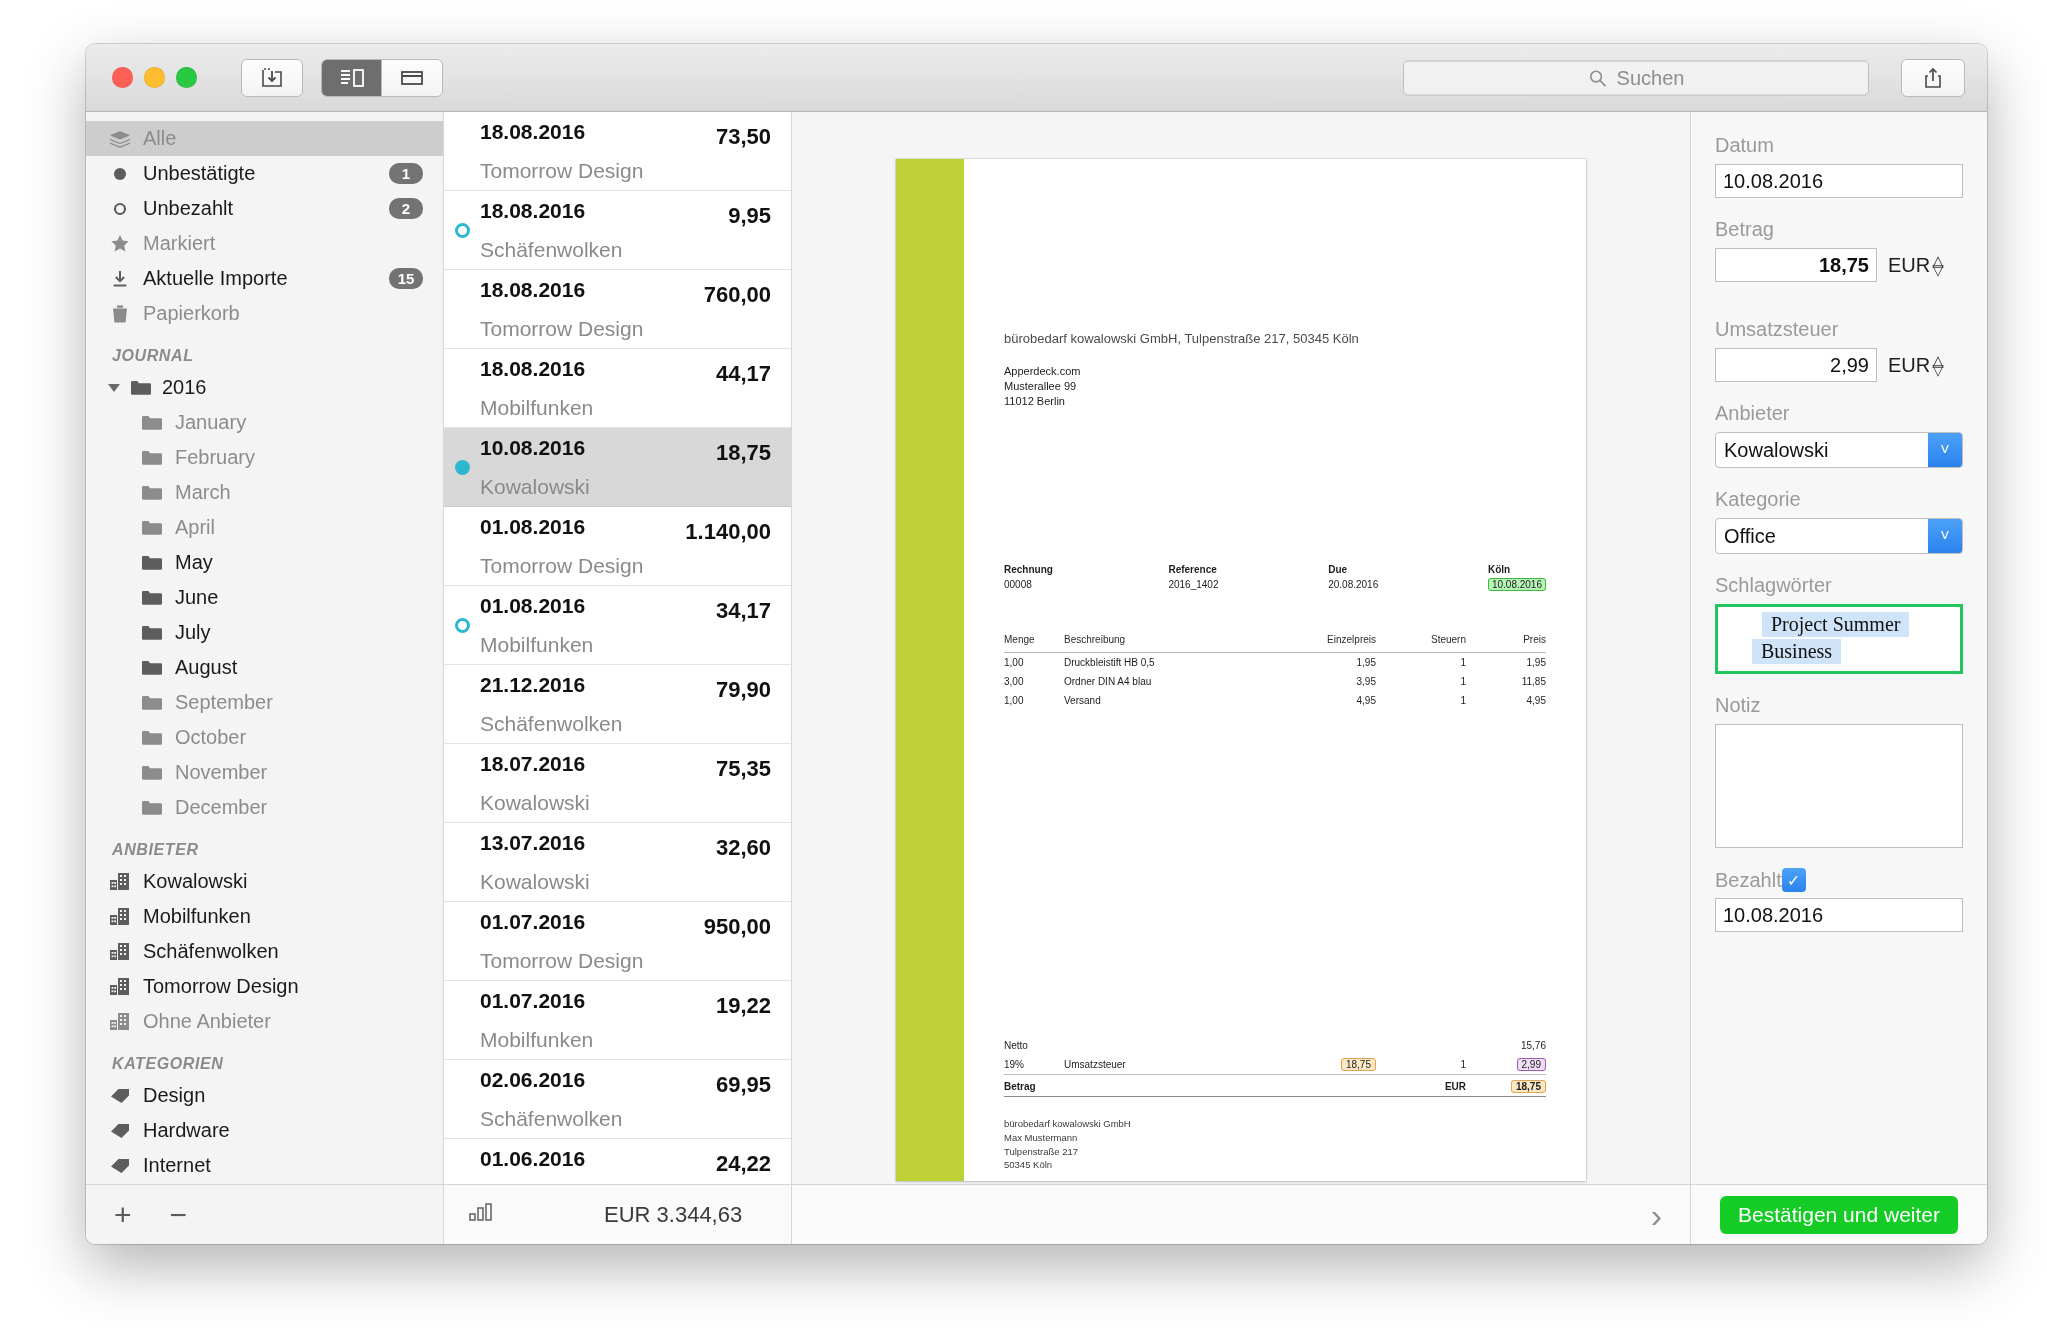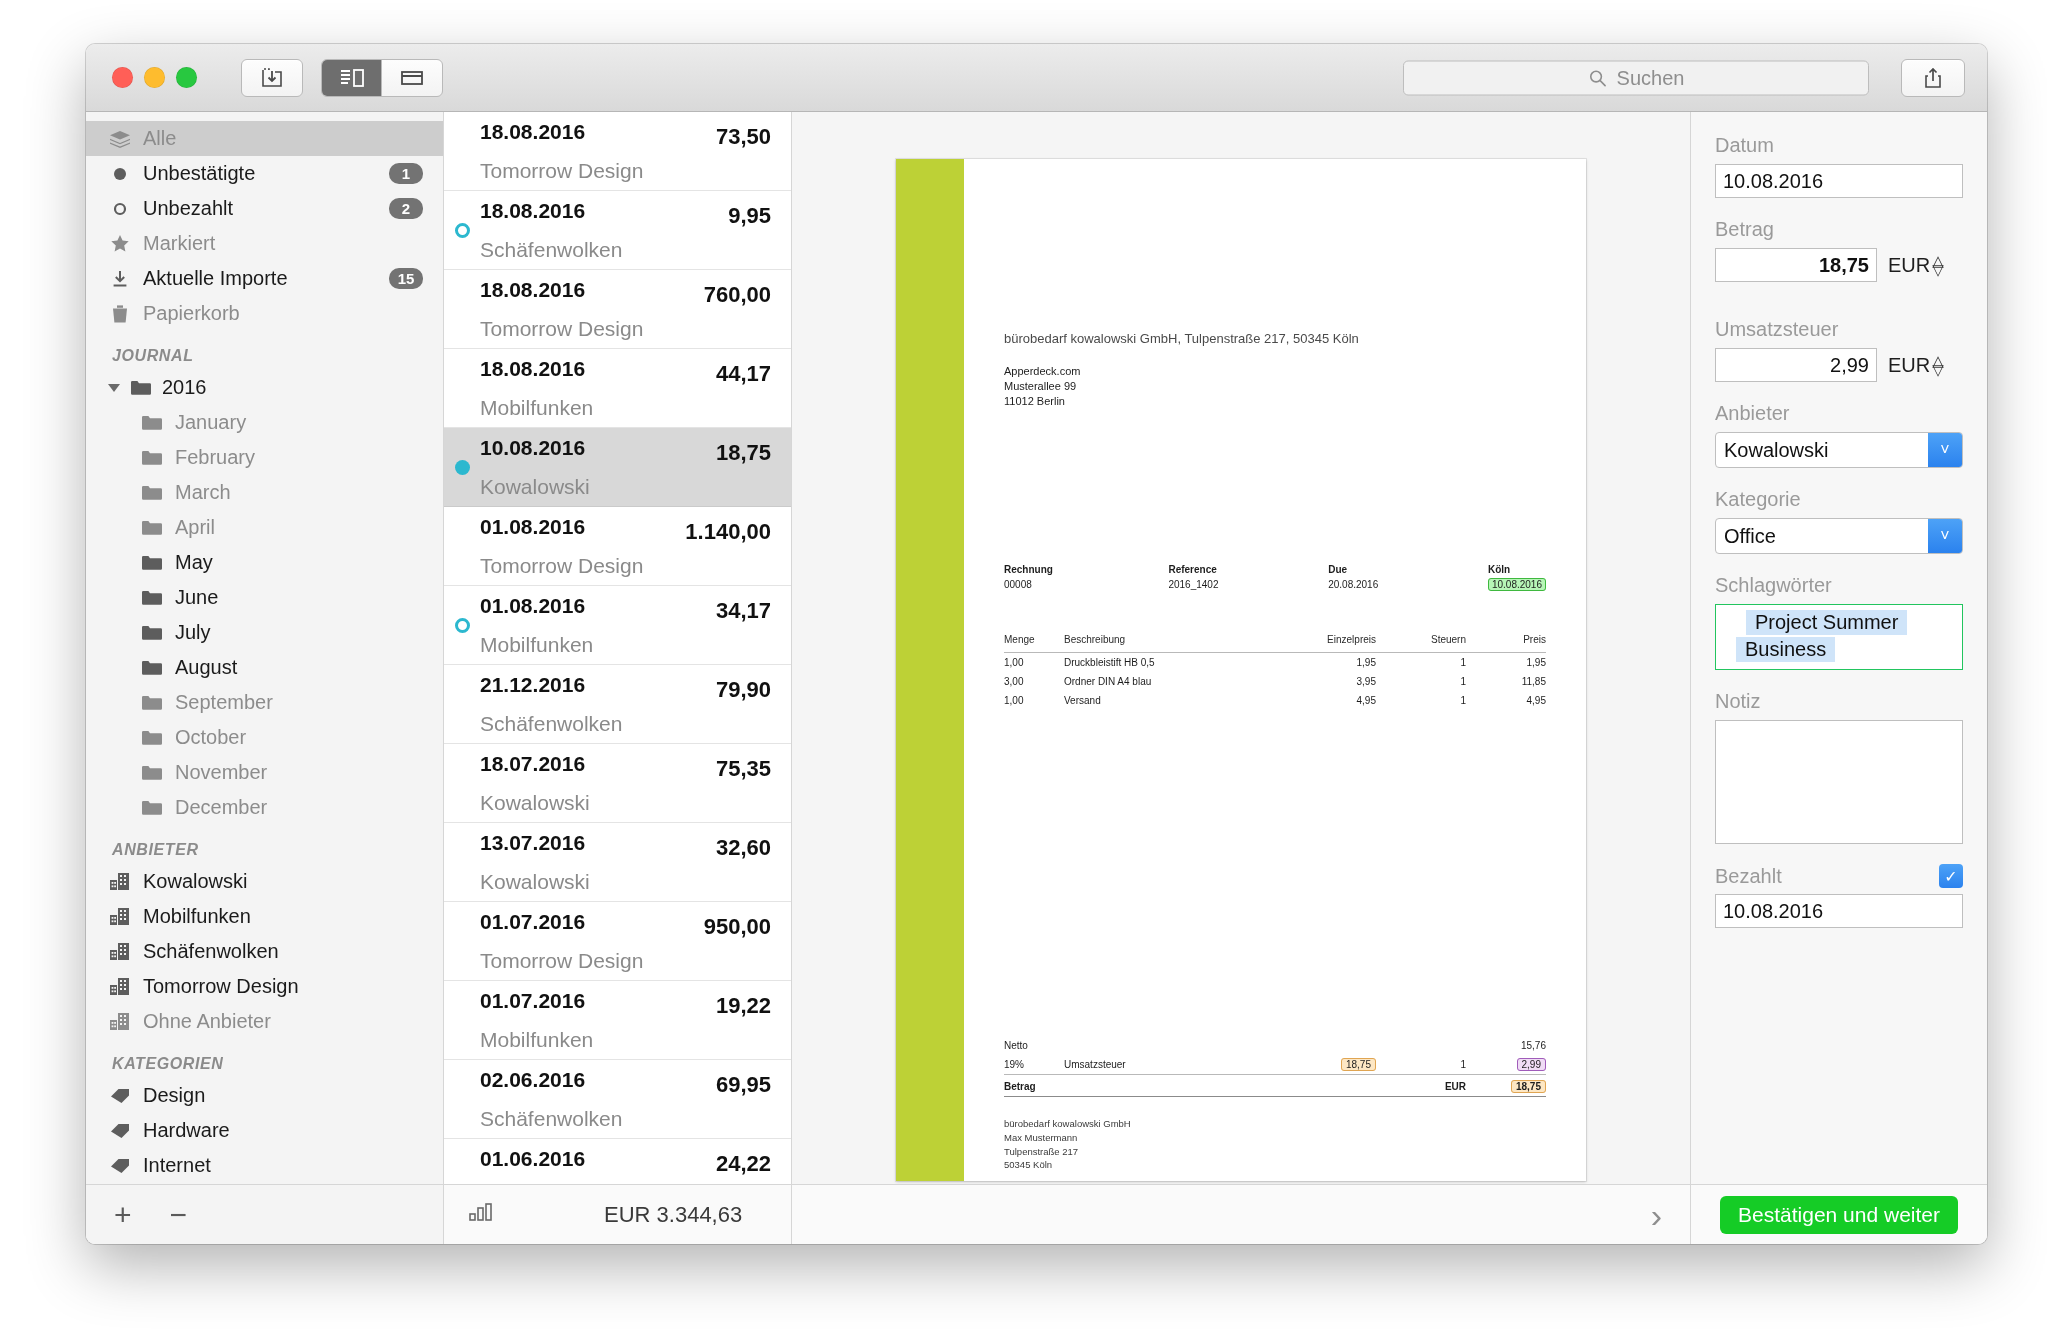--- a/index.html
+++ b/index.html
@@ -214,26 +214,26 @@
   .stepper { display: flex; flex-direction: column; line-height: .62; font-size: 15px; color: #333; }
   .popup {
     width: 100%; height: 36px; background: #fff; border: 1px solid #bfbfbf; border-radius: 4px;
     display: flex; align-items: center; padding-left: 8px; font-size: 20px; color: #111; position: relative;
   }
   .popup-arrow {
     position: absolute; right: 0; top: 0; bottom: 0; width: 34px;
     background: linear-gradient(#4da2f7,#2b82ee); border-radius: 0 3px 3px 0;
     display: flex; align-items: center; justify-content: center; color: #fff; font-size: 16px;
   }
-  .tagbox { width: 100%; min-height: 62px; background: #fff; border: 1px solid #22c55e; padding: 5px 8px; }
+  .tagbox { width: 100%; min-height: 62px; background: #fff; border: 3px solid #22c55e; padding: 5px 22px; font-family: Liberation Serif, serif; }
   .tag { background: #cfe4f9; color: #101010; font-size: 20px; padding: 1px 9px; display: inline-block; margin-bottom: 2px; }
   .tag.indent1 { margin-left: 22px; }
   .tag.indent2 { margin-left: 12px; }
   .notebox { width: 100%; height: 124px; background: #fff; border: 1px solid #bfbfbf; }
-  .paid-head { display: flex; align-items: center; justify-content: space-between; margin-bottom: 6px; }
+  .paid-head { display: flex; align-items: center; margin-bottom: 6px; }
   .cbx { width: 24px; height: 24px; border-radius: 4px; background: linear-gradient(#4da2f7,#2b82ee); color: #fff; display: flex; align-items: center; justify-content: center; font-size: 16px; }
 
   .insp-foot {
     height: 60px; flex: 0 0 60px; border-top: 1px solid #d6d6d6;
     background: #fafafa; display: flex; align-items: center; justify-content: center;
   }
   .green-btn {
     background: #15cc26; color: #fff; font-size: 21px;
     border: none; border-radius: 6px; height: 38px; padding: 0 18px;
     font-family: "Liberation Sans", sans-serif;

